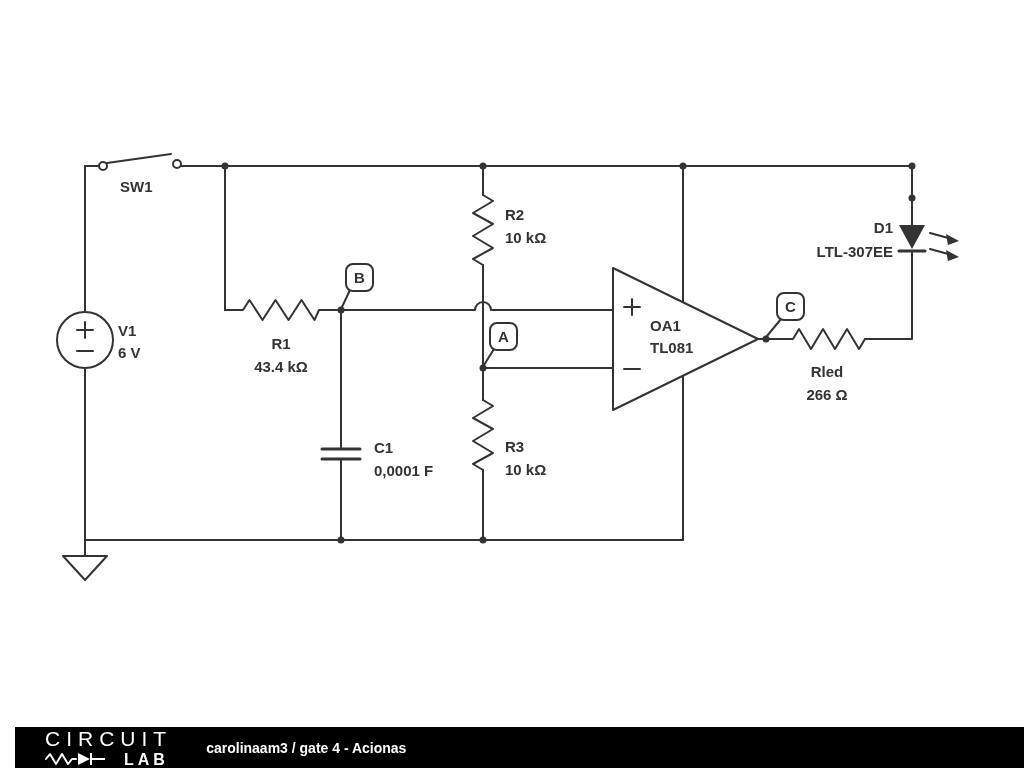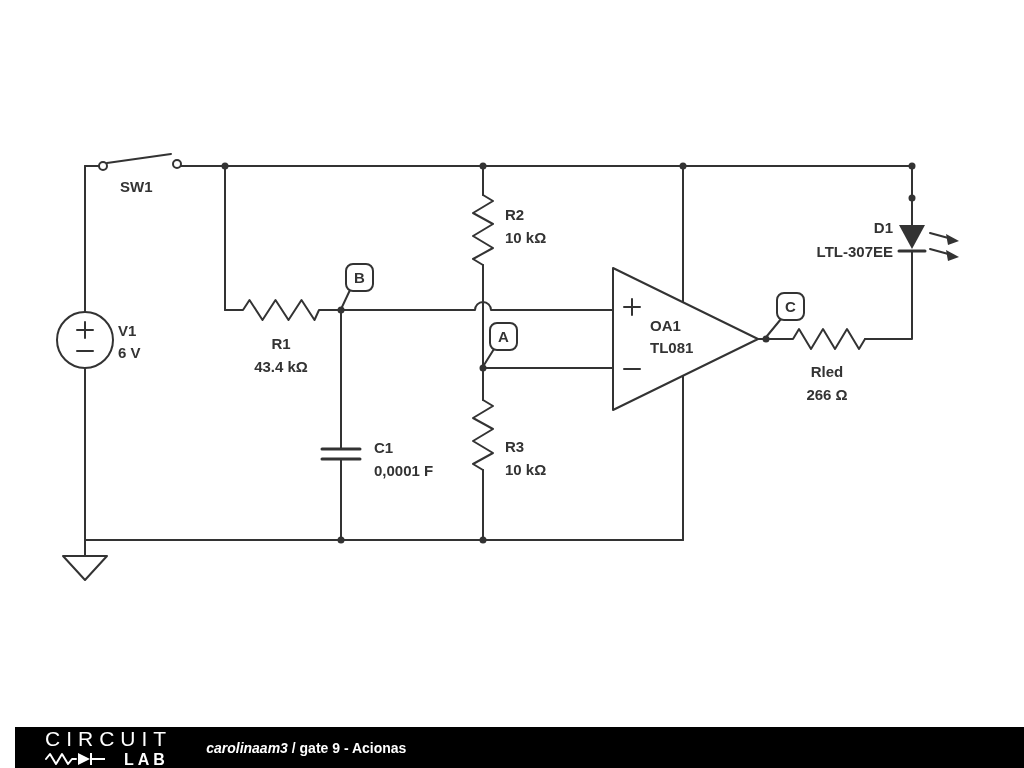--- a/index.html
+++ b/index.html
@@ -10,21 +10,21 @@
   .fillw{fill:#ffffff;}
   .filld{fill:#333333;stroke:none;}
   .lbl{font:700 15px "Liberation Sans",sans-serif;fill:#333333;stroke:none;}
   .footer{position:absolute;left:15px;top:727px;width:1024px;height:41px;background:#000000;display:flex;align-items:center;color:#ffffff;}
   .logo{margin-left:30px;display:flex;flex-direction:column;line-height:1;}
   .logo-top{font-size:21px;letter-spacing:6px;font-weight:400;color:#ffffff;}
   .logo-bottom{display:flex;margin-top:3px;}
   .logo-lab{font-size:16px;font-weight:700;letter-spacing:4px;margin-left:5px;}
   .meta{margin-left:34px;line-height:18px;}
   .meta-l1,.meta-l2{font-size:14px;font-weight:700;color:#ffffff;}
-  .author{font-style:italic;}
+  .author{}
   .sep{white-space:pre;}
 </style>
 </head>
 <body>
 
 <div class="page">
 
   <svg class="schematic" width="1024" height="727" viewBox="0 0 1024 727">
 
     <g>
@@ -155,18 +155,18 @@
           <path d="M1 7 L5 2 L11 12 L17 2 L23 12 L27 7 H31" stroke="#ffffff" stroke-width="2" fill="none" stroke-linecap="round" stroke-linejoin="round"></path>
           <polygon points="33,1 33,13 45,7" fill="#ffffff"></polygon>
           <line x1="46" y1="1" x2="46" y2="13" stroke="#ffffff" stroke-width="2"></line>
           <line x1="46" y1="7" x2="60" y2="7" stroke="#ffffff" stroke-width="2"></line>
         </svg>
         <span class="logo-lab">LAB</span>
       </div>
     </div>
     <div class="meta">
       <div class="meta-l1">
-        <span class="author">carolinaam3</span><span class="sep"> / </span><span>gate 9 - Acionas</span>
+        <span class="author">carolinaam3</span><span class="sep"> / </span><span>gate 4 - Acionas</span>
       </div>
     </div>
   </div>
 
 </div>
 
 </body></html>

